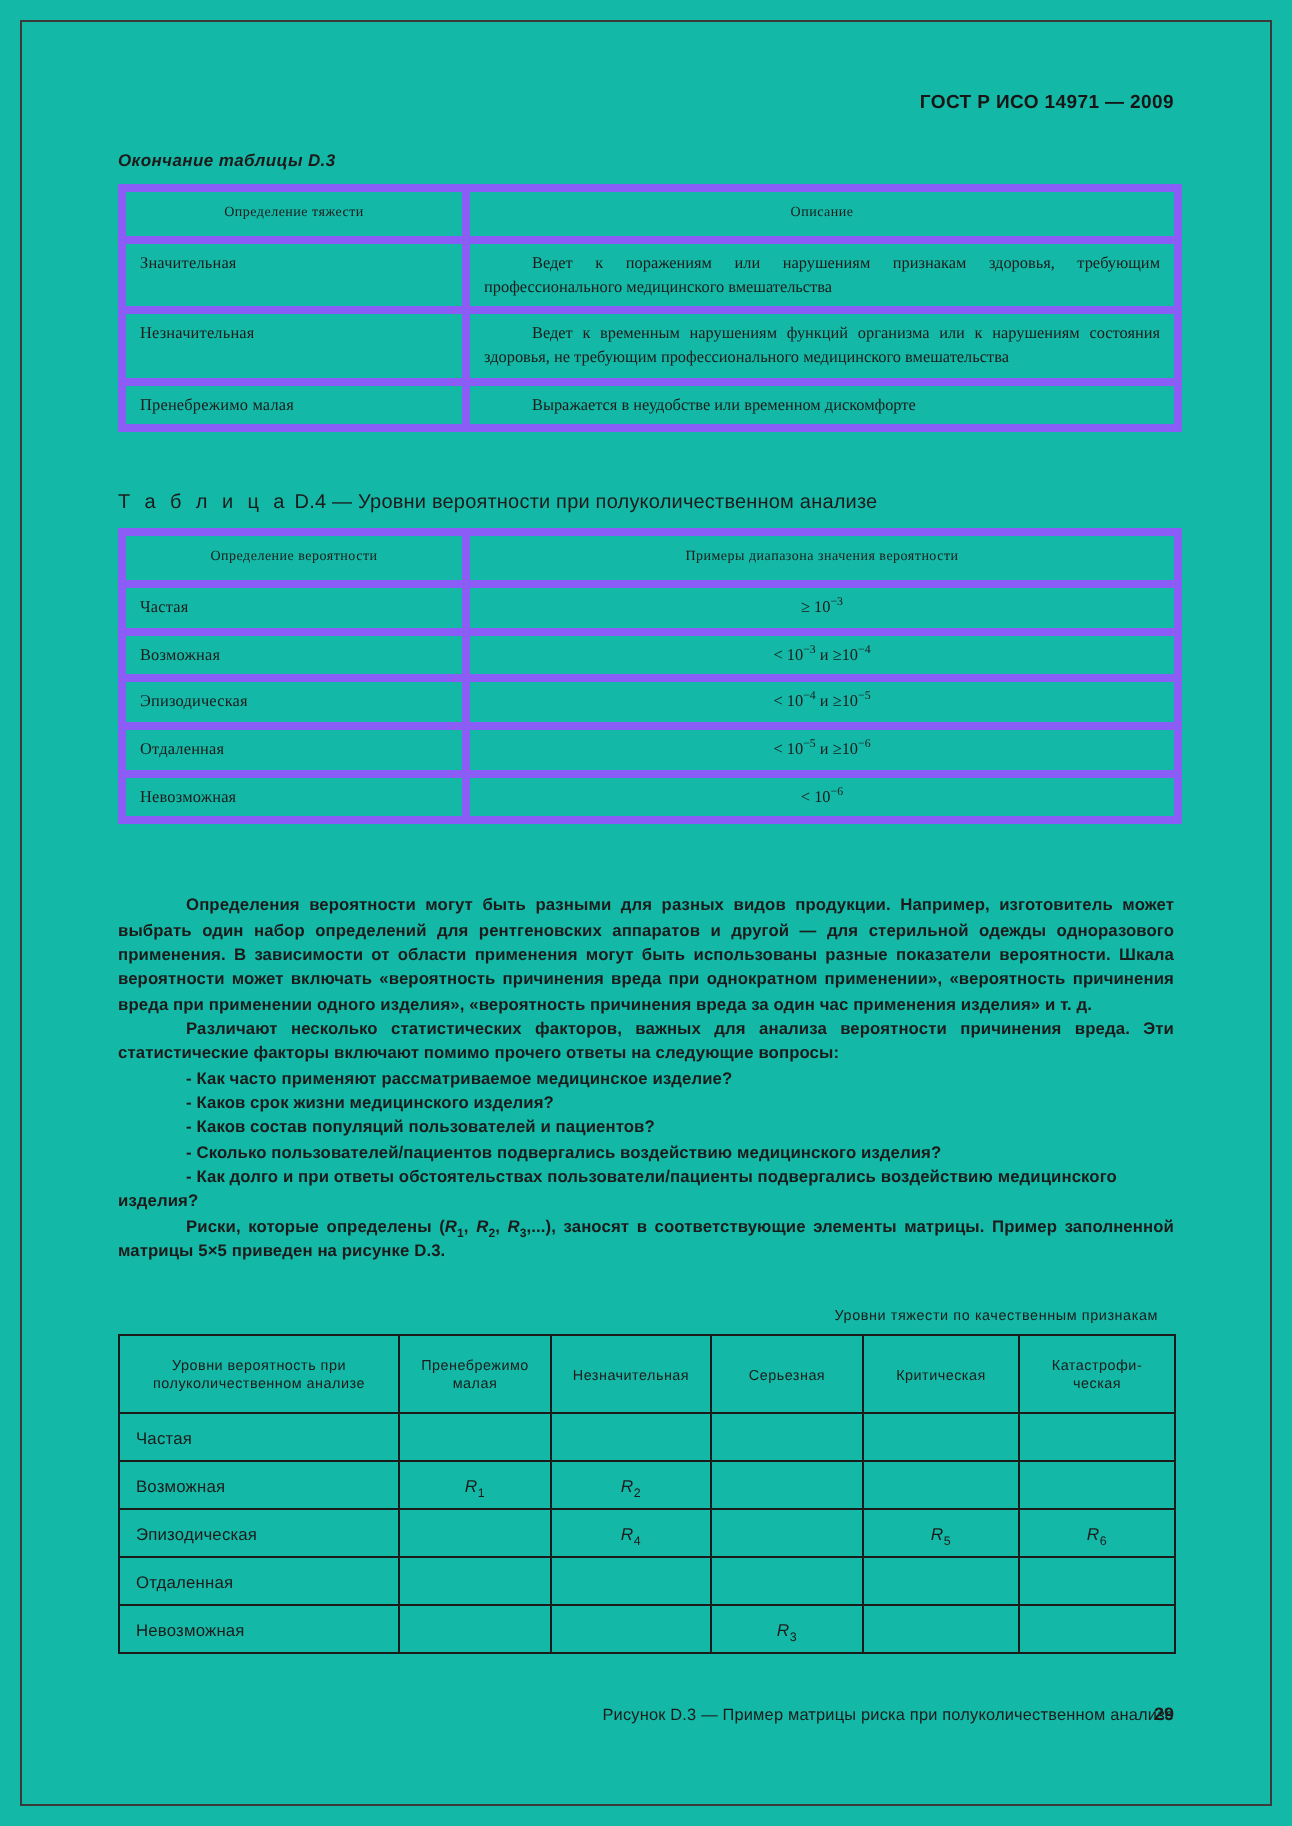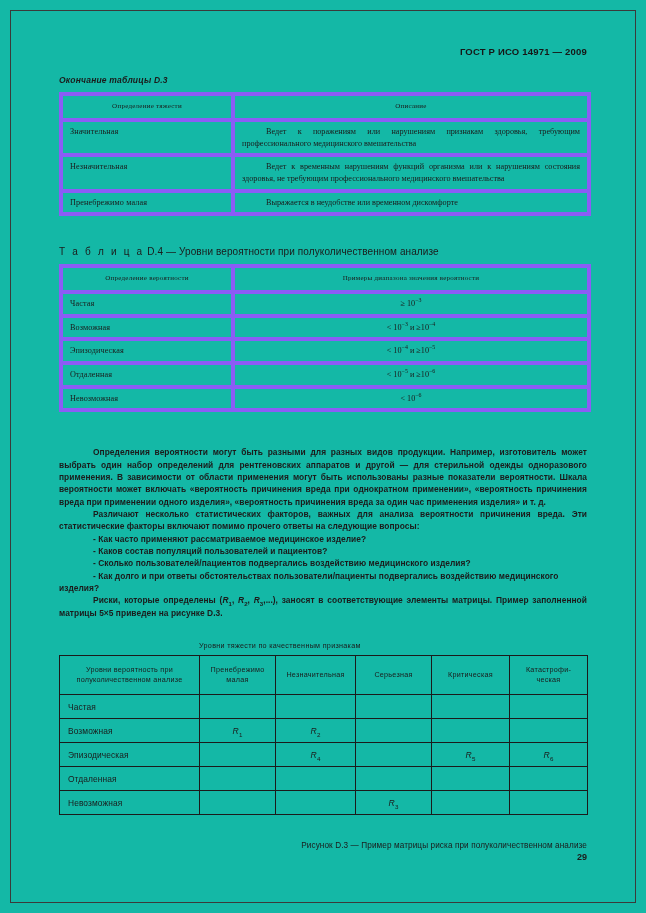--- a/index.html
+++ b/index.html
@@ -130,21 +130,21 @@
     padding-left: 34px;
     text-align: left;
   }
   .body-text ul li.wrap { padding-left: 0; }
   .body-text ul li.wrap span.ind { padding-left: 34px; }
   i.var { font-style: italic; }
 
   
   .matrix-title {
     font-size: 7.2px;
-    text-align: left;
+    text-align: right;
     letter-spacing: .3px;
     margin: 0 0 5px 140px;
     width: 380px;
   }
   table.matrix {
     border-collapse: collapse;
     width: 528px;
     table-layout: fixed;
   }
   table.matrix td {
@@ -269,20 +269,21 @@
       </tbody>
     </table>
 
     <div class="spacer-b"></div>
 
     <div class="body-text">
       <p>Определения вероятности могут быть разными для разных видов продукции.  Например,  изготовитель может выбрать один набор  определений  для рентгеновских аппаратов и другой — для стерильной одежды одноразового  применения.  В зависимости  от  области  применения  могут  быть  использованы  разные показатели вероятности. Шкала вероятности может включать «вероятность причинения вреда при однократном применении», «вероятность причинения вреда при применении одного изделия», «вероятность причинения вреда за один час применения изделия» и т. д.</p>
       <p>Различают несколько статистических факторов, важных для анализа вероятности причинения вреда. Эти статистические факторы включают помимо прочего ответы на следующие вопросы:</p>
       <ul>
         <li>- Как часто применяют рассматриваемое медицинское изделие?</li>
+        <li>- Каков срок жизни медицинского изделия?</li>
         <li>- Каков состав популяций пользователей и пациентов?</li>
         <li>- Сколько пользователей/пациентов подвергались воздействию медицинского изделия?</li>
         <li class="wrap"><span class="ind">- Как долго и при ответы обстоятельствах пользователи/пациенты подвергались воздействию медицинского изделия?</span></li>
       </ul>
       <p>Риски, которые определены (<i class="var">R</i><sub>1</sub>, <i class="var">R</i><sub>2</sub>, <i class="var">R</i><sub>3</sub>,...), заносят в соответствующие элементы матрицы. Пример запол­ненной матрицы 5×5 приведен на рисунке D.3.</p>
     </div>
 
     <div style="height:22px"></div>
 
     <div class="matrix-title">Уровни тяжести по качественным признакам</div>

